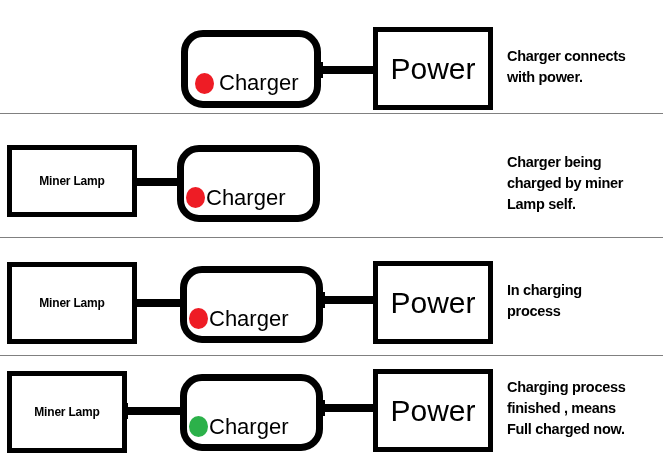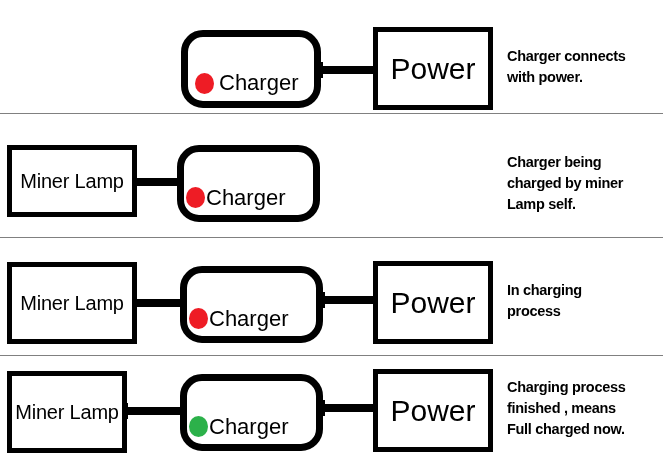--- a/index.html
+++ b/index.html
@@ -58,22 +58,22 @@
     border-radius: 22px;
   }
 
   .node-label {
     color: #000000;
     white-space: nowrap;
     line-height: 1;
   }
 
   .label-lamp {
-    font-size: 20px;
-    font-weight: normal;
+    font-size: 12px;
+    font-weight: bold;
     letter-spacing: -0.2px;
   }
 
   .label-power {
     font-size: 30px;
     font-weight: normal;
     letter-spacing: 0px;
   }
 
   .label-charger {

